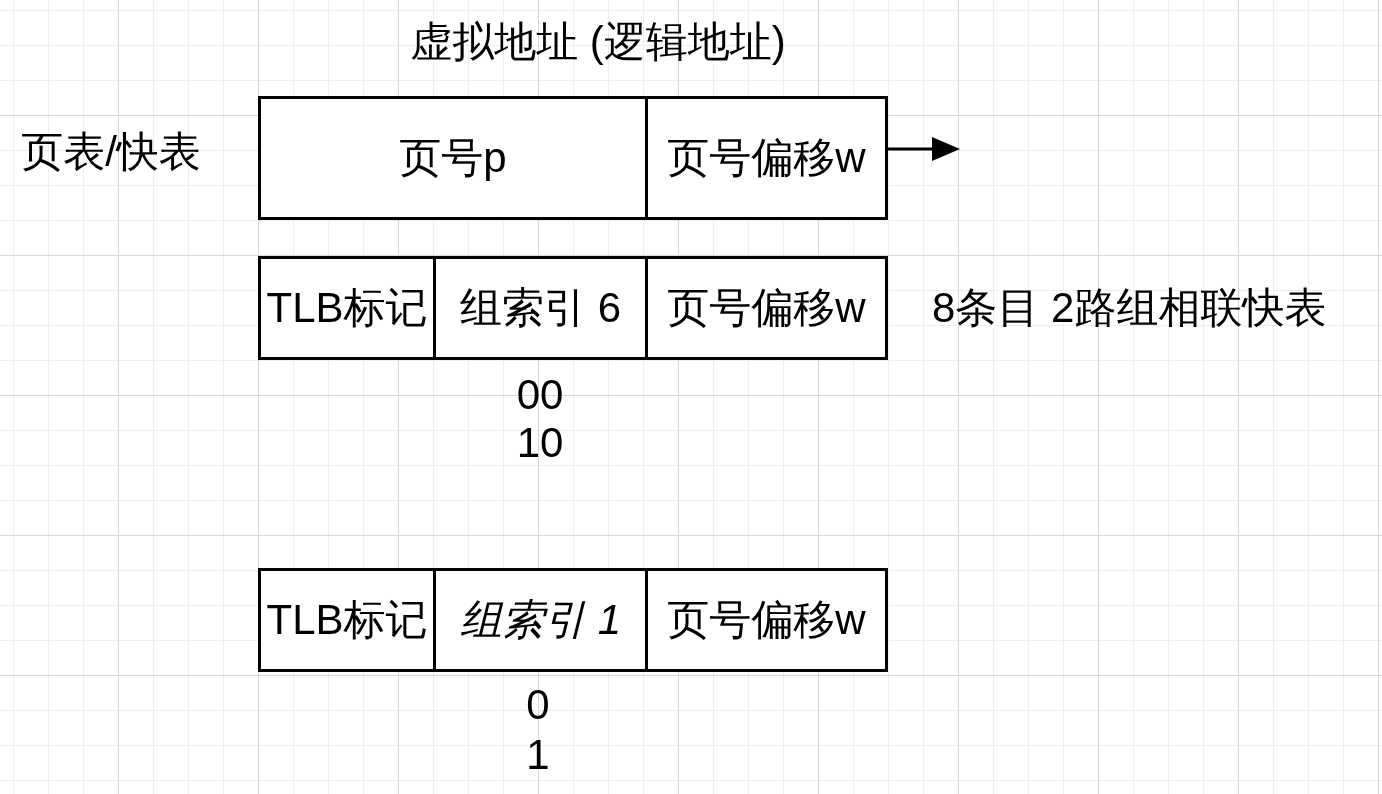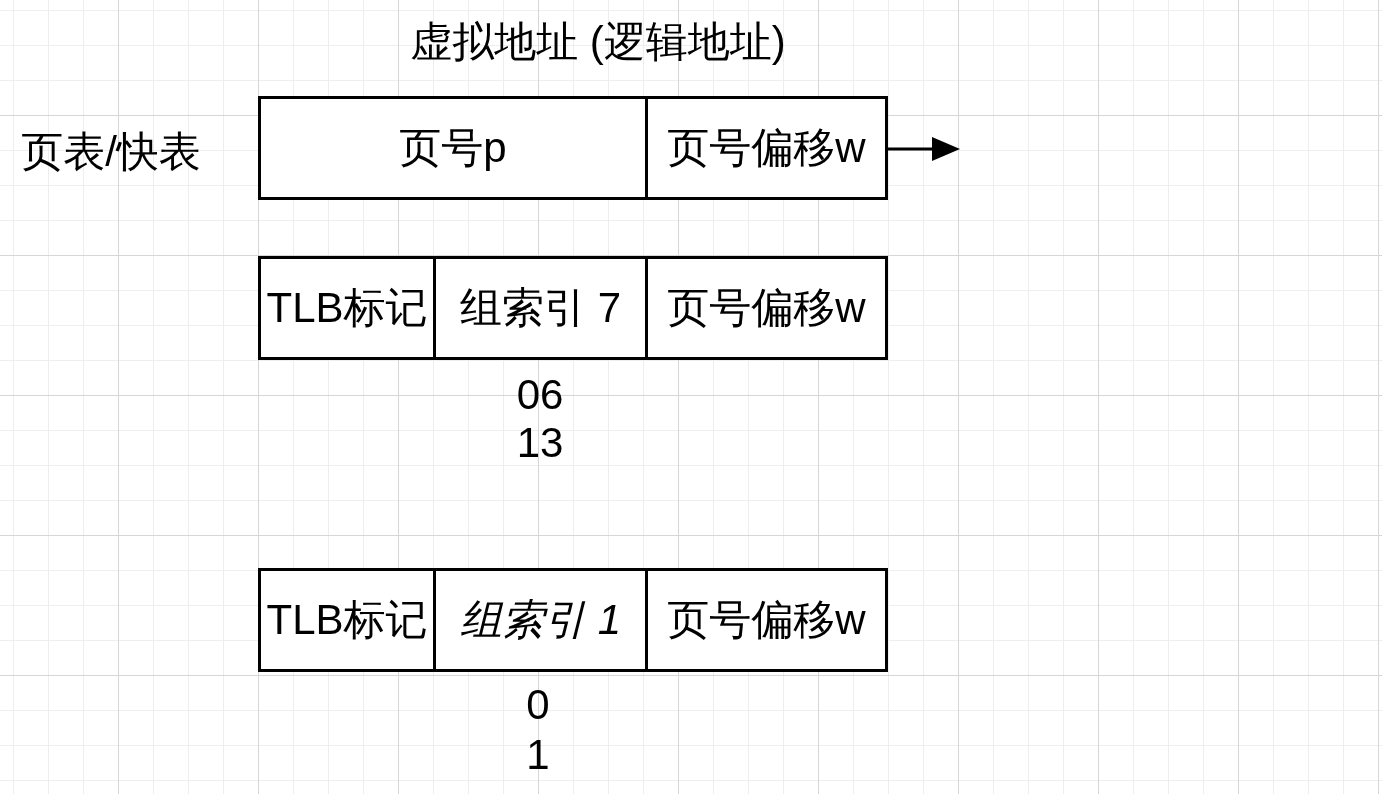--- a/index.html
+++ b/index.html
@@ -53,41 +53,42 @@
 </style>
 </head>
 <body>
 
 <div class="canvas">
 
   <div class="label" style="left:398px; top:18px; width:400px; text-align:center;">虚拟地址 (逻辑地址)</div>
 
   <div class="label" style="left:20px; top:128px; width:182px; text-align:center;">页表/快表</div>
 
-  <div class="box" style="left:258px; top:96px; width:630px; height:104px;">
+  <div class="box" style="left:258px; top:96px; width:630px; height:124px;">
     <div class="cell" style="width:384px;">页号p</div>
     <div class="cell" style="flex:1;">页号偏移w</div>
   </div>
 
   <svg class="arrow" style="left:886px; top:128px;" width="80" height="40" viewBox="0 0 80 40">
     <line x1="2" y1="21" x2="50" y2="21" stroke="var(--shape-line, #000)" stroke-width="3"></line>
     <polygon points="46,9 74,21 46,33" fill="var(--shape-line, #000)"></polygon>
   </svg>
 
 
   <div class="box" style="left:258px; top:256px; width:630px; height:104px;">
     <div class="cell" style="width:172px;">TLB标记</div>
-    <div class="cell" style="width:212px;">组索引 7</div>
+    <div class="cell" style="width:212px;">组索引 6</div>
     <div class="cell" style="flex:1;">页号偏移w</div>
   </div>
 
+  <div class="label" style="left:932px; top:284px;">8条目 2路组相联快表</div>
 
   <div class="indices" style="left:480px; top:371px; width:120px; line-height:48px;">
-    <div>06</div>
-    <div>13</div>
+    <div>00</div>
+    <div>10</div>
   </div>
 
   <div class="box" style="left:258px; top:568px; width:630px; height:104px;">
     <div class="cell" style="width:172px;">TLB标记</div>
     <div class="cell" style="width:212px;font-style:italic;">组索引 1</div>
     <div class="cell" style="flex:1;">页号偏移w</div>
   </div>
 
 
   <div class="indices" style="left:478px; top:680px; width:120px; line-height:50px;">

